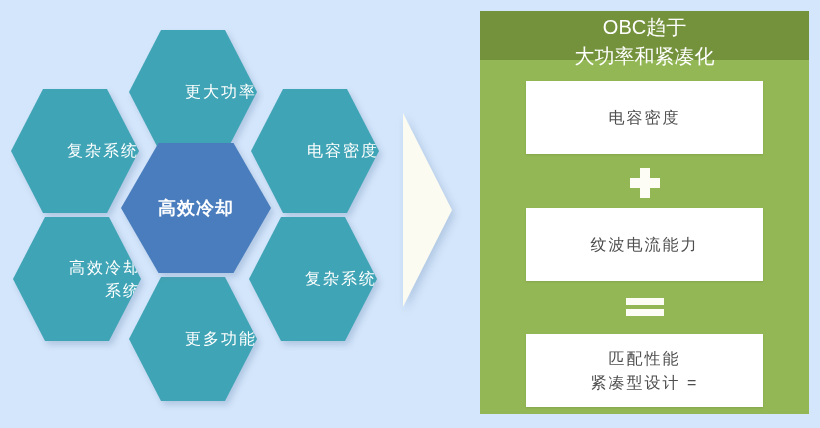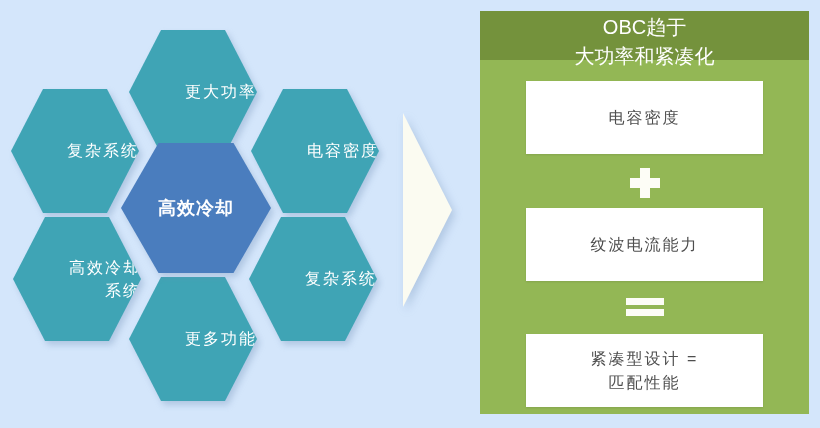--- a/index.html
+++ b/index.html
@@ -164,20 +164,20 @@
       <div class="white-box box-2">
         <span>纹波电流能力</span>
       </div>
 
       <div class="op-equals">
         <span class="bar"></span>
         <span class="bar"></span>
       </div>
 
       <div class="white-box box-3">
+        <span>匹配性能</span>
         <span>紧凑型设计 =</span>
-        <span>匹配性能</span>
       </div>
 
     </div>
   </div>
 
 </div>
 
 </body></html>

